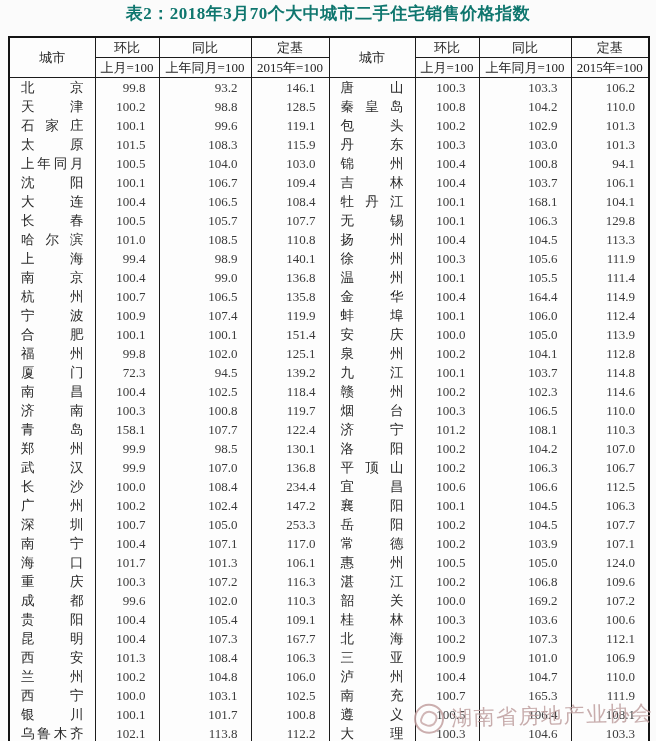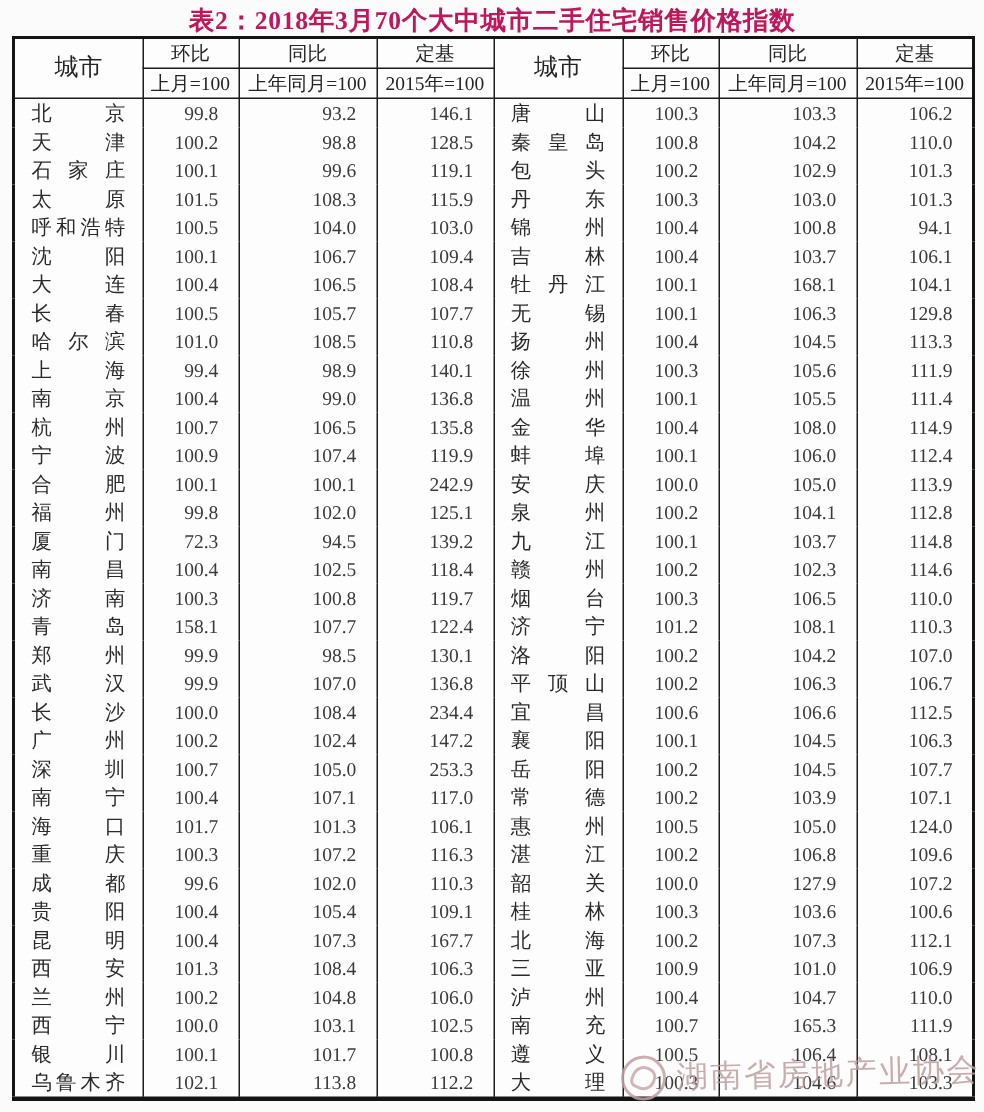--- a/index.html
+++ b/index.html
@@ -10,22 +10,22 @@
     color: #2e2e2e;
     position: relative;
     overflow: hidden;
   }
   .page { padding: 0 8px; }
   .title {
     text-align: center;
     font-weight: bold;
     font-size: 17px;
     line-height: 28px;
-    height: 24px;
-    color: #be185d;
+    height: 36px;
+    color: #0f766e;
     letter-spacing: 0.5px;
   }
   table.price-table {
     border-collapse: collapse;
     table-layout: fixed;
     width: 640px;
     border: 2px solid #141414;
     border-bottom-width: 3px;
     background: #fdfdfd;
   }
@@ -40,21 +40,21 @@
     white-space: nowrap;
     font-weight: normal;
   }
   .price-table thead th {
     border-bottom: 1px solid #1c1c1c;
     text-align: center;
     font-size: 13px;
     color: #242424;
   }
   .price-table thead tr.grp th { border-top: none; }
-  .price-table th.cityhead { font-size: 16px; }
+  .price-table th.cityhead { font-size: 13px; }
   td.city {
     font-size: 13.5px;
     padding: 0 11px;
     text-align: justify;
     text-align-last: justify;
     color: #2a2a2a;
   }
   td.num {
     font-size: 13px;
     text-align: right;
@@ -170,21 +170,21 @@
           <td class="city">太原</td>
           <td class="num">101.5</td>
           <td class="num">108.3</td>
           <td class="num">115.9</td>
           <td class="city">丹东</td>
           <td class="num">100.3</td>
           <td class="num">103.0</td>
           <td class="num">101.3</td>
         </tr>
         <tr>
-          <td class="city">呼和浩特</td>
+          <td class="city">上年同月</td>
           <td class="num">100.5</td>
           <td class="num">104.0</td>
           <td class="num">103.0</td>
           <td class="city">锦州</td>
           <td class="num">100.4</td>
           <td class="num">100.8</td>
           <td class="num">94.1</td>
         </tr>
         <tr>
           <td class="city">沈阳</td>
@@ -246,38 +246,38 @@
           <td class="num">105.5</td>
           <td class="num">111.4</td>
         </tr>
         <tr>
           <td class="city">杭州</td>
           <td class="num">100.7</td>
           <td class="num">106.5</td>
           <td class="num">135.8</td>
           <td class="city">金华</td>
           <td class="num">100.4</td>
-          <td class="num">108.0</td>
+          <td class="num">164.4</td>
           <td class="num">114.9</td>
         </tr>
         <tr>
           <td class="city">宁波</td>
           <td class="num">100.9</td>
           <td class="num">107.4</td>
           <td class="num">119.9</td>
           <td class="city">蚌埠</td>
           <td class="num">100.1</td>
           <td class="num">106.0</td>
           <td class="num">112.4</td>
         </tr>
         <tr>
           <td class="city">合肥</td>
           <td class="num">100.1</td>
           <td class="num">100.1</td>
-          <td class="num">242.9</td>
+          <td class="num">151.4</td>
           <td class="city">安庆</td>
           <td class="num">100.0</td>
           <td class="num">105.0</td>
           <td class="num">113.9</td>
         </tr>
         <tr>
           <td class="city">福州</td>
           <td class="num">99.8</td>
           <td class="num">102.0</td>
           <td class="num">125.1</td>
@@ -406,21 +406,21 @@
           <td class="num">106.8</td>
           <td class="num">109.6</td>
         </tr>
         <tr>
           <td class="city">成都</td>
           <td class="num">99.6</td>
           <td class="num">102.0</td>
           <td class="num">110.3</td>
           <td class="city">韶关</td>
           <td class="num">100.0</td>
-          <td class="num">127.9</td>
+          <td class="num">169.2</td>
           <td class="num">107.2</td>
         </tr>
         <tr>
           <td class="city">贵阳</td>
           <td class="num">100.4</td>
           <td class="num">105.4</td>
           <td class="num">109.1</td>
           <td class="city">桂林</td>
           <td class="num">100.3</td>
           <td class="num">103.6</td>

